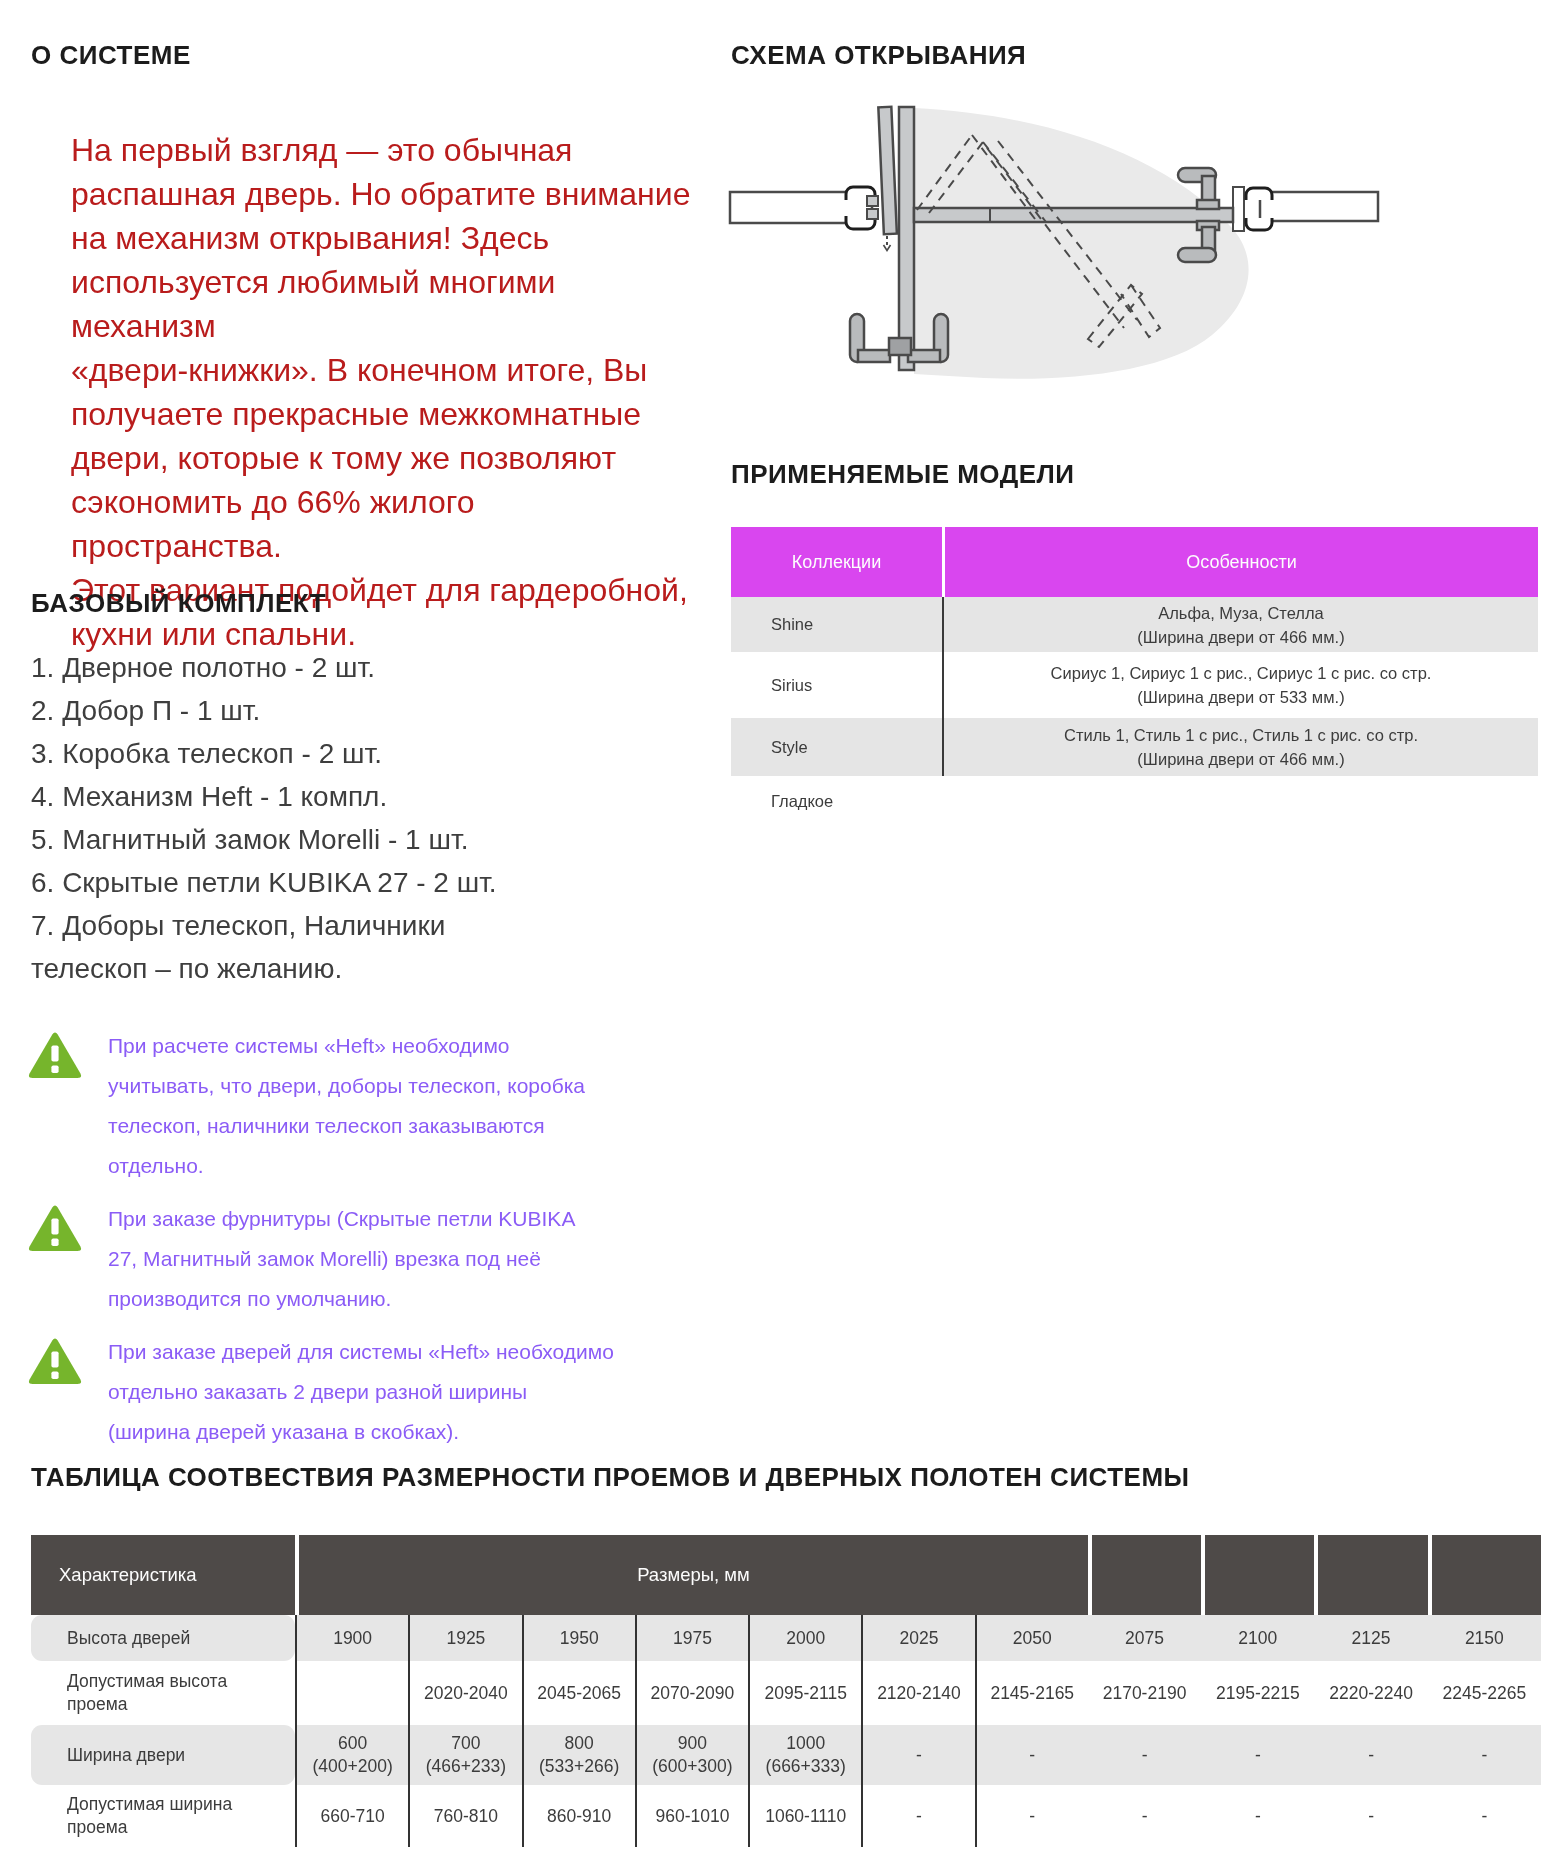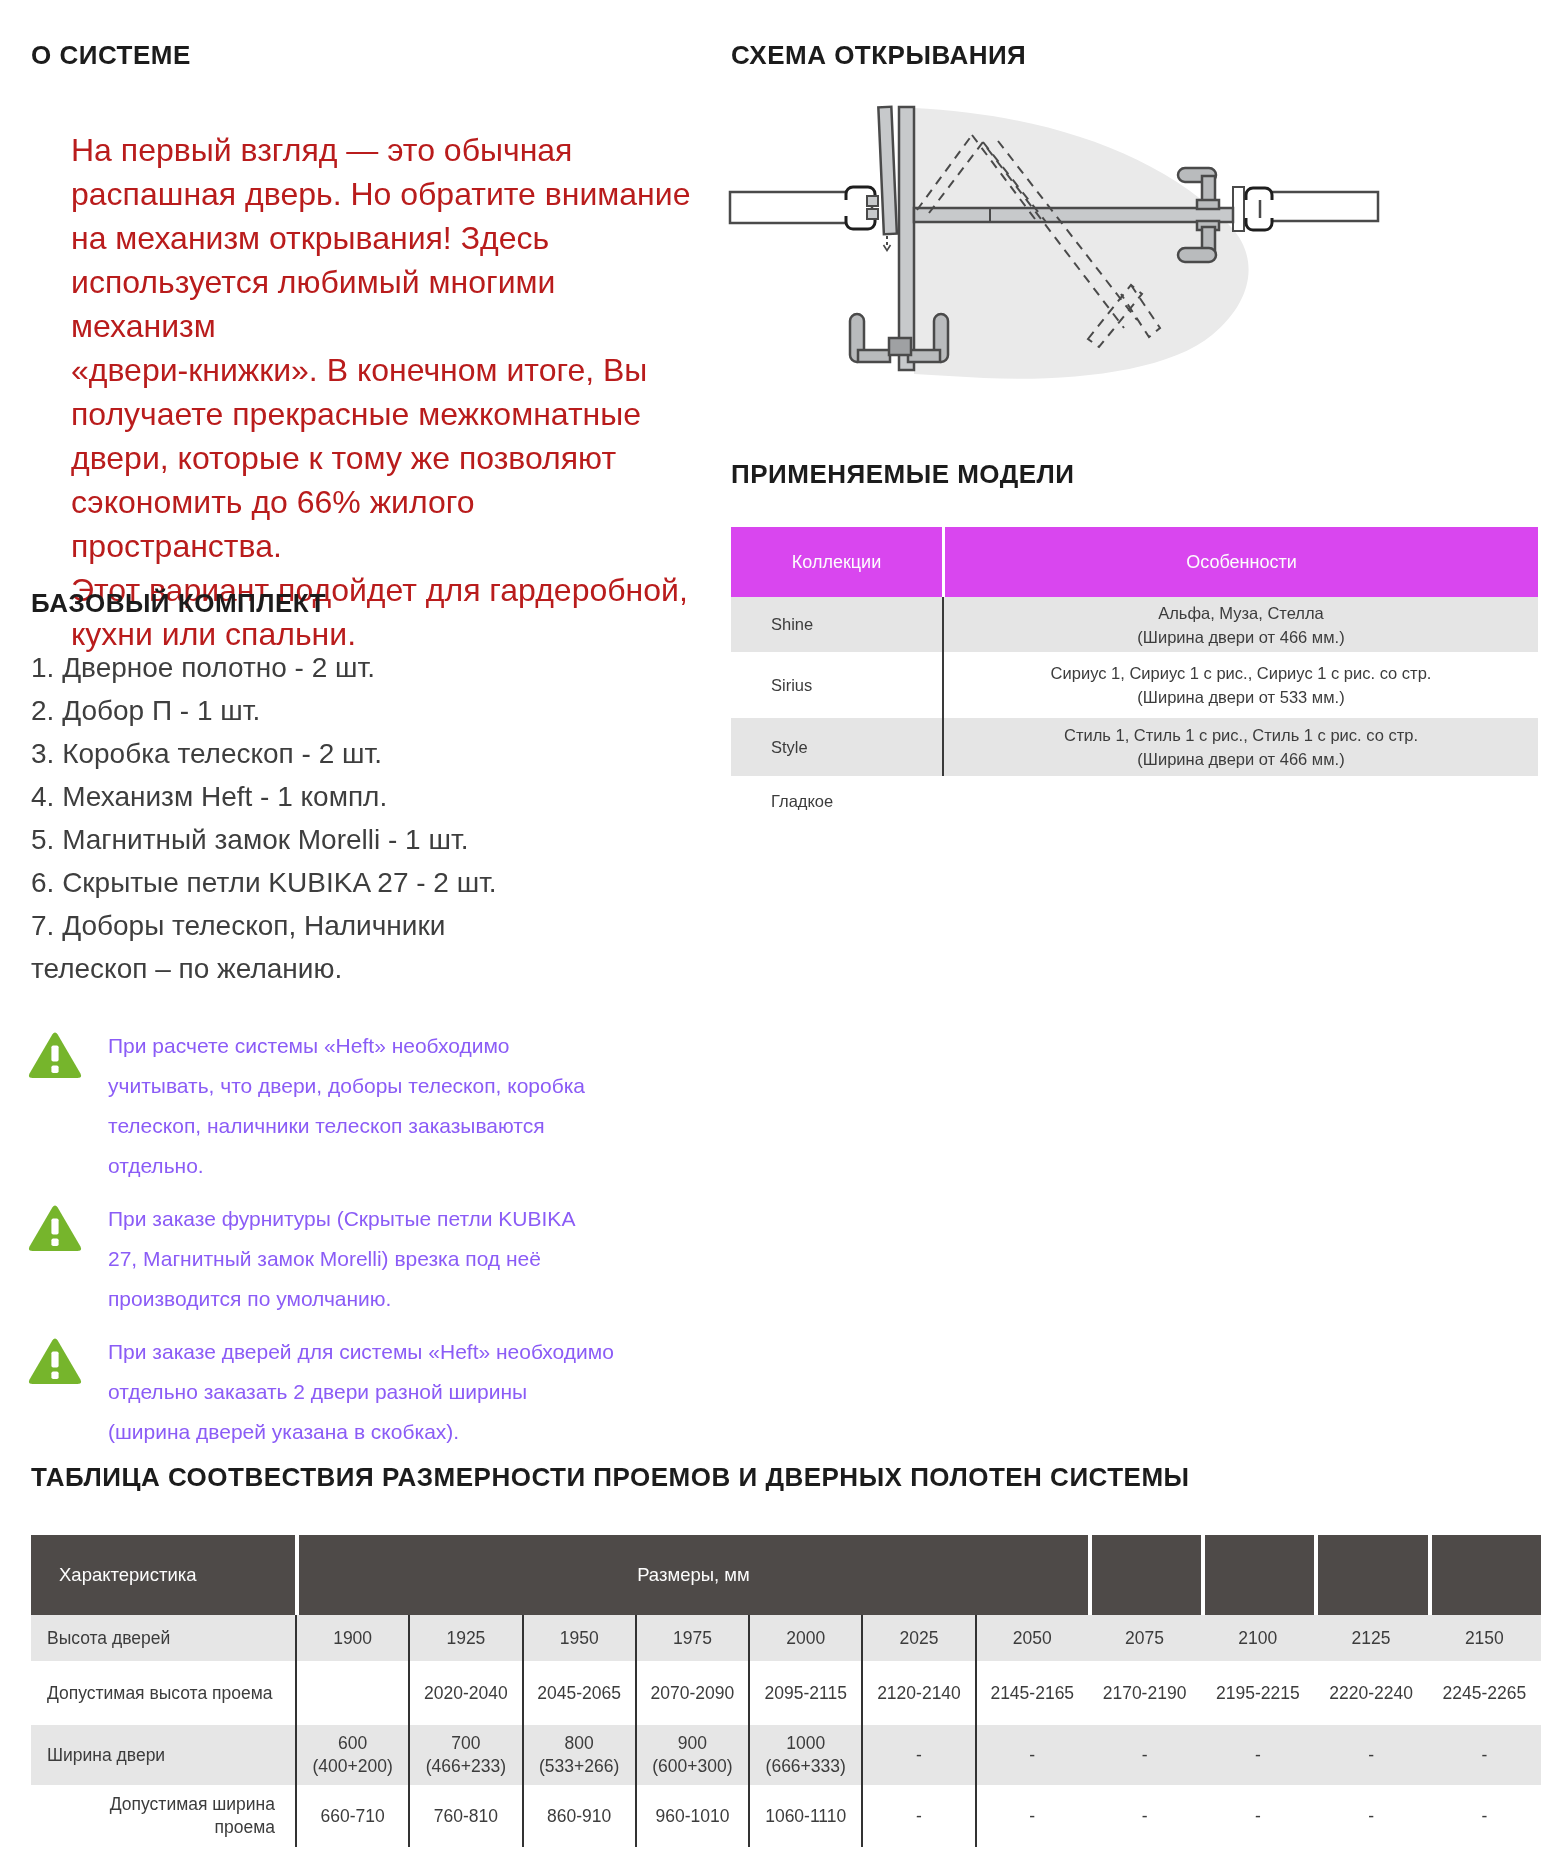--- a/index.html
+++ b/index.html
@@ -37,21 +37,21 @@
   #size-table{left:31px;top:1535px;width:1510px;display:grid;
     grid-template-columns:264px repeat(11,1fr);
     grid-template-rows:80px 46px 64px 60px 62px;
     font-size:17.5px;color:#3c3c3c;}
   .strow{display:contents;}
   .st-h{background:#4e4a48;color:#fdfdfd;font-size:18.5px;display:flex;align-items:center;justify-content:center;}
   .st-hlabel{justify-content:flex-start;padding-left:28px;}
   .st-hspan{grid-column:2 / span 7;border-left:4px solid #fff;}
   .st-hempty{border-left:4px solid #fff;}
   .st-c{display:flex;align-items:center;justify-content:center;text-align:center;line-height:23px;}
-  .st-label{justify-content:flex-start;text-align:right;padding-left:16px;box-sizing:border-box;padding-right:20px;}
+  .st-label{justify-content:flex-start;text-align:left;padding-left:36px;box-sizing:border-box;padding-right:20px;border-radius:11px;}
   .st-alt>div{background:#e6e6e6;}
   .vl{border-left:2px solid #333;}
 </style>
 </head>
 <body>
 
 <h2 class="abs sec-heading" id="about-heading">О СИСТЕМЕ</h2>
 <p class="abs pre" id="about-body">На первый взгляд — это обычная
 распашная дверь. Но обратите внимание
 на механизм открывания! Здесь

